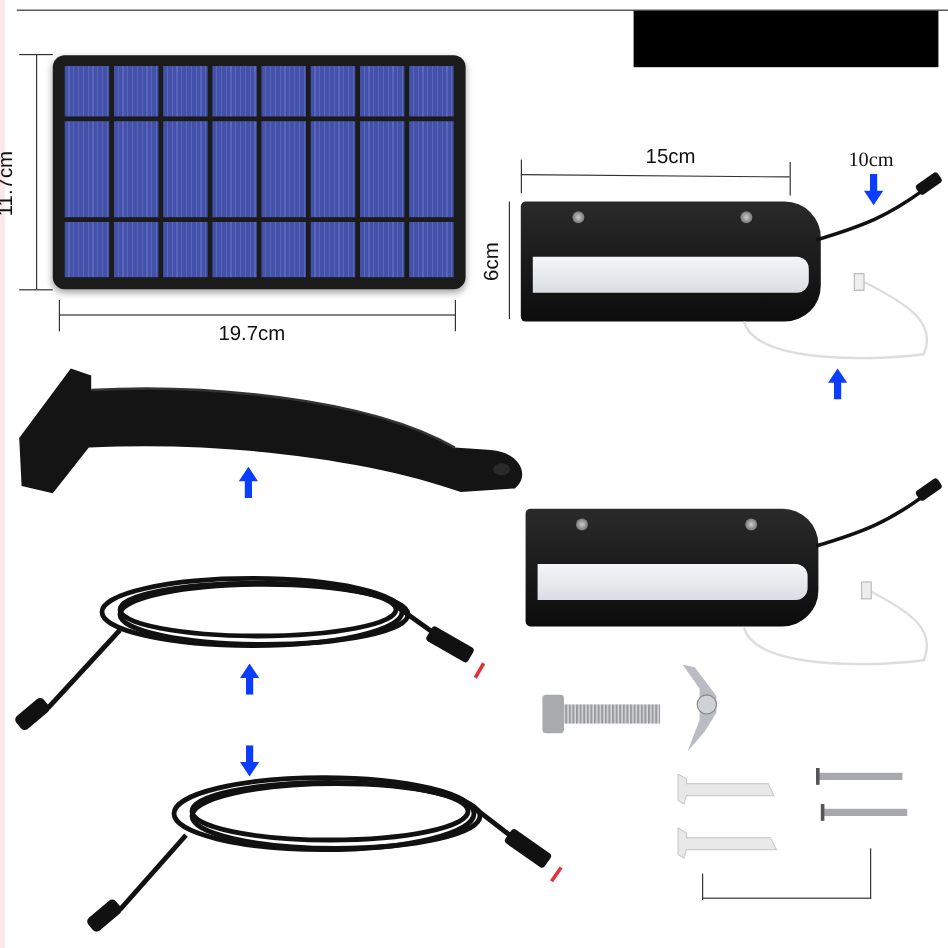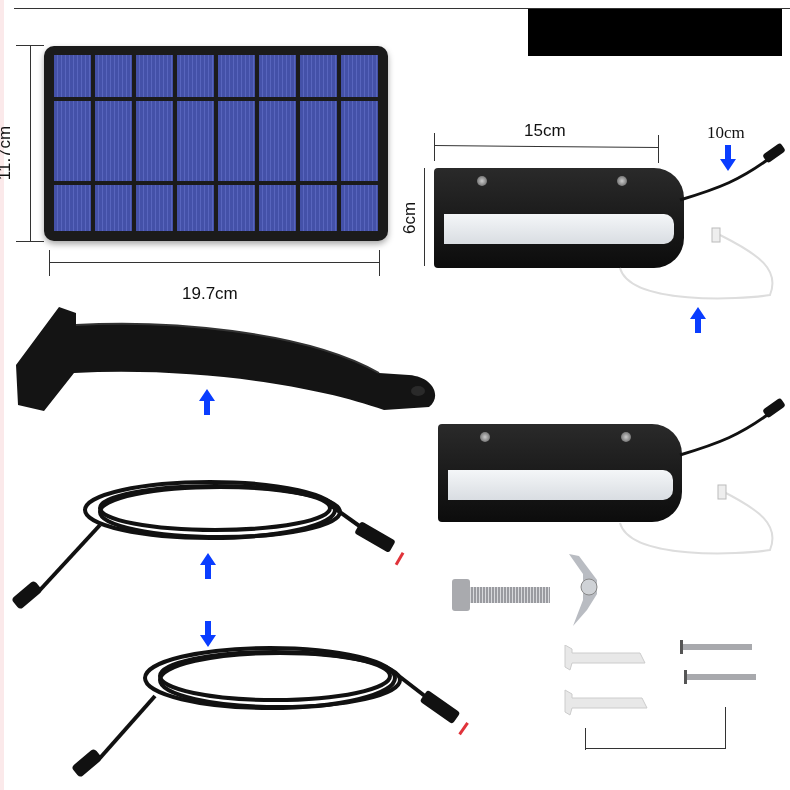--- a/index.html
+++ b/index.html
@@ -62,39 +62,39 @@
 </div>
 
 <div class="abs vline" style="left:30px;top:45px;height:196px;"></div>
 <div class="abs hline" style="left:16px;top:45px;width:28px;"></div>
 <div class="abs hline" style="left:16px;top:241px;width:28px;"></div>
 <div class="abs dim-text" style="left:-22px;top:143px;transform:rotate(-90deg);">11.7cm</div>
 
 <div class="abs hline" style="left:49px;top:262px;width:331px;"></div>
 <div class="abs vline" style="left:49px;top:250px;height:26px;"></div>
 <div class="abs vline" style="left:379px;top:250px;height:26px;"></div>
-<div class="abs dim-text" style="left:182px;top:284px;">19.7cm</div>
+<div class="abs dim-text" style="left:182px;top:268px;">19.7cm</div>
 
 <div class="abs lamp" style="left:434px;top:168px;width:250px;height:98px;">
   <div class="lamp-body"></div>
   <div class="lamp-light" style="top:46px;height:30px;"></div>
   <div class="screw-dot" style="left:43px;"></div>
   <div class="screw-dot" style="left:183px;"></div>
 </div>
 <svg class="abs" style="left:600px;top:140px;" width="190" height="170">
   <path class="cable" d="M80 60 C120 48,140 40,170 18"></path>
   <rect x="163" y="8" width="22" height="10" rx="3" fill="#111" transform="rotate(-35 174 13)"></rect>
   <path d="M20 128 C30 165,140 160,170 155 C180 130,160 115,120 95" fill="none" stroke="#ddd" stroke-width="2"></path>
   <rect x="112" y="88" width="8" height="14" fill="#eee" stroke="#bbb"></rect>
 </svg>
 
 <div class="abs hline" style="left:434px;top:146px;width:224px;transform:rotate(0.5deg);"></div>
 <div class="abs vline" style="left:434px;top:133px;height:28px;"></div>
 <div class="abs vline" style="left:658px;top:135px;height:28px;"></div>
-<div class="abs dim-text" style="left:524px;top:121px;">15cm</div>
+<div class="abs dim-text" style="left:538px;top:121px;">15cm</div>
 <div class="abs vline" style="left:424px;top:168px;height:98px;"></div>
 <div class="abs dim-text" style="left:394px;top:208px;transform:rotate(-90deg);">6cm</div>
 <div class="abs dim-text" style="left:707px;top:123px;font-family:Liberation Serif, serif;">10cm</div>
 <svg class="abs arrow" style="left:720px;top:145px;" viewBox="0 0 16 26">
     <path d="M5 0h6v14h5L8 26 0 14h5z" fill="#0a3dff"></path>
   </svg>
 <svg class="abs arrow" style="left:690px;top:307px;" viewBox="0 0 16 26">
     <path d="M5 26h6V12h5L8 0 0 12h5z" fill="#0a3dff"></path>
   </svg>
 

